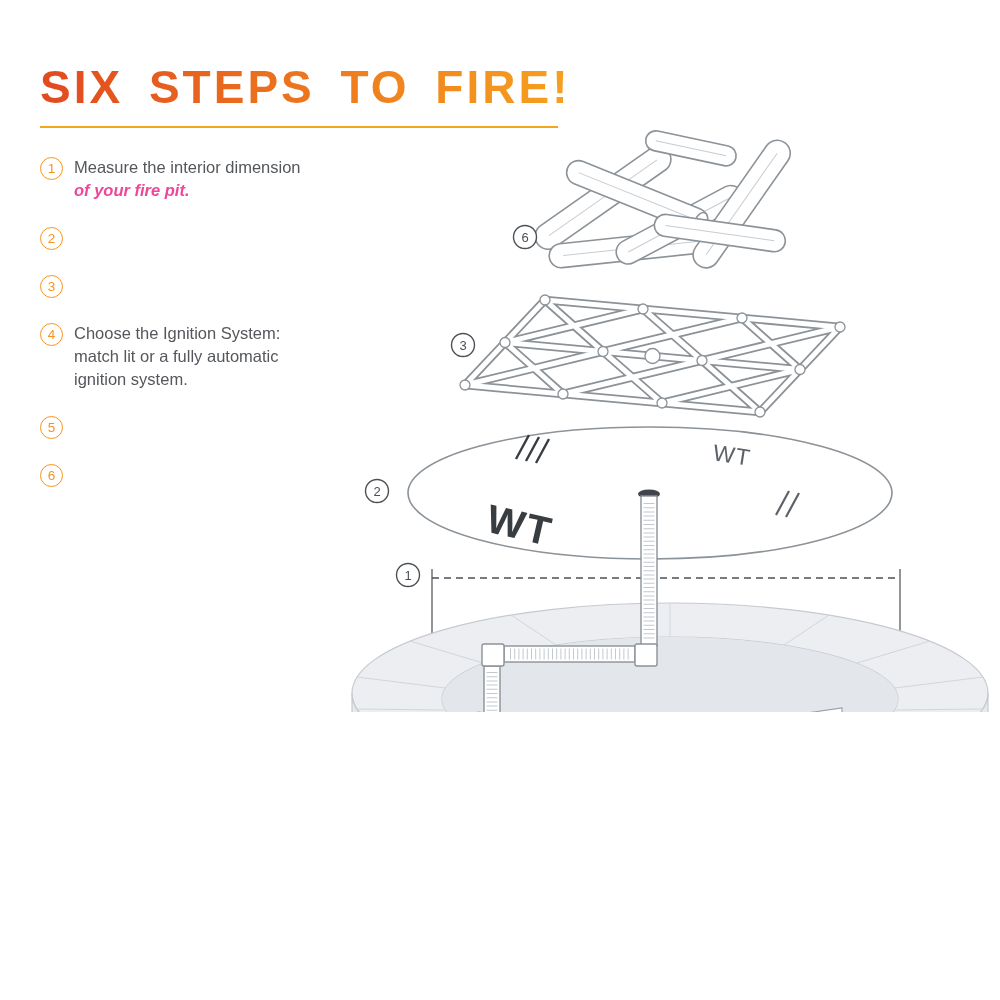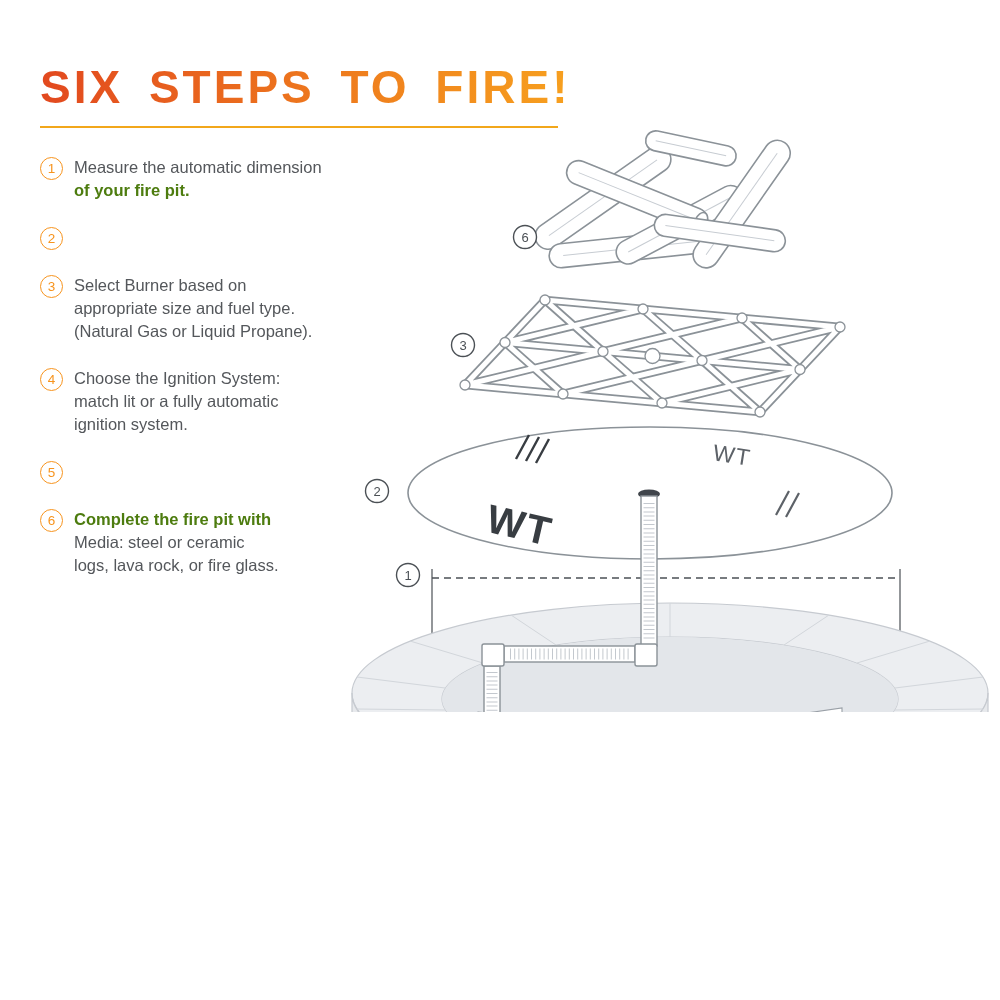--- a/index.html
+++ b/index.html
@@ -10,61 +10,55 @@
          background:linear-gradient(90deg,#e2491f 0%,#ee7a1d 55%,#f7a01f 100%);
          -webkit-background-clip:text;background-clip:text;color:transparent;
          -webkit-text-fill-color:transparent;}
   .rule{position:absolute;left:40px;top:126px;width:518px;height:2px;background:#f2a71b;}
   .steps{position:absolute;left:40px;top:156px;width:336px;margin:0;padding:0;list-style:none;}
   .step{display:flex;gap:11px;margin-bottom:24px;}
   .badge{flex:0 0 auto;width:21px;height:21px;border:1.5px solid #f7941e;border-radius:50%;
          color:#f7941e;font-size:13.5px;display:flex;align-items:center;justify-content:center;
          margin-top:1px;}
   .step-text{margin:0;font-size:16.5px;line-height:23px;color:#54575b;white-space:pre-line;}
-  .step-text strong{font-weight:700;color:#4d7c0f;}
+  .step-text strong{font-weight:700;color:#ec4899;font-style:italic;}
   .figure{position:absolute;left:220px;top:95px;width:780px;height:870px;}
   svg text{font-family:"Liberation Sans",sans-serif;}
 </style>
 </head>
 <body>
 
 <div class="canvas">
 
   <h1 class="title">SIX STEPS TO FIRE!</h1>
   <div class="rule"></div>
 
   <ol class="steps">
     <li class="step">
       <span class="badge">1</span>
-      <p class="step-text"><span>Measure the automatic dimension
+      <p class="step-text"><span>Measure the interior dimension
 </span><strong>of your fire pit.</strong><span></span></p>
     </li>
     <li class="step">
       <span class="badge">2</span>
     </li>
     <li class="step">
       <span class="badge">3</span>
-      <p class="step-text"><span>Select Burner based on
-appropriate size and fuel type.
-(Natural Gas or Liquid Propane).</span><strong></strong><span></span></p>
     </li>
     <li class="step">
       <span class="badge">4</span>
       <p class="step-text"><span>Choose the Ignition System:
 match lit or a fully automatic
 ignition system.</span><strong></strong><span></span></p>
     </li>
     <li class="step">
       <span class="badge">5</span>
     </li>
     <li class="step">
       <span class="badge">6</span>
-      <p class="step-text"><span></span><strong>Complete the fire pit with</strong><span>
-Media: steel or ceramic
-logs, lava rock, or fire glass.</span></p>
     </li>
   </ol>
 
   <svg class="figure" viewBox="0 0 780 870">
 
     <g fill="#ffffff" stroke="#8b9298" stroke-width="1.6">
       <g transform="translate(310,138) rotate(-35)">
           <rect width="160" height="26" rx="13"></rect>
           <line x1="14" y1="13" x2="146" y2="13" stroke="#c7ccd2" stroke-width="1"></line>
         </g>

